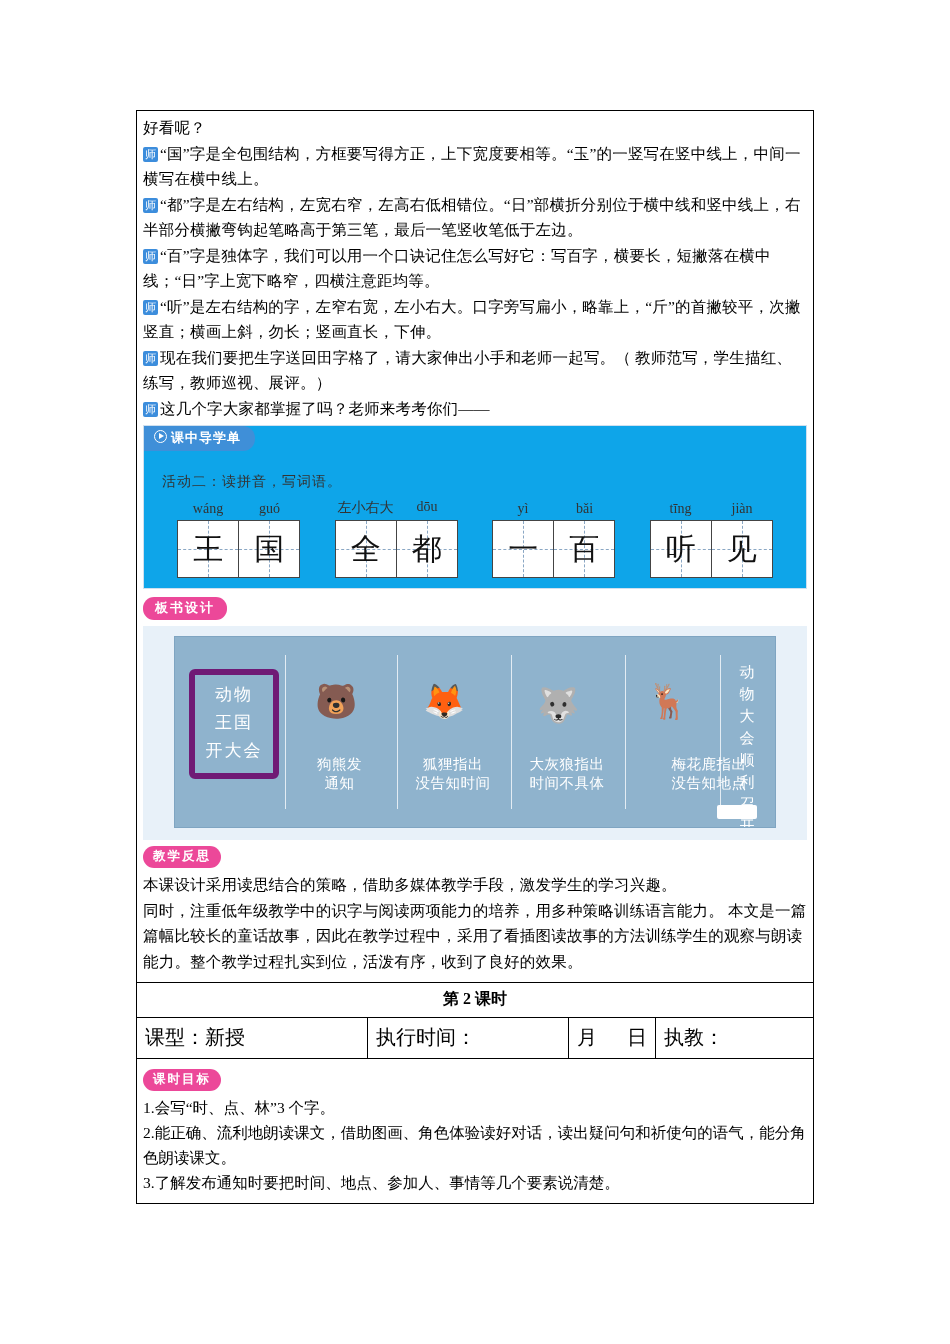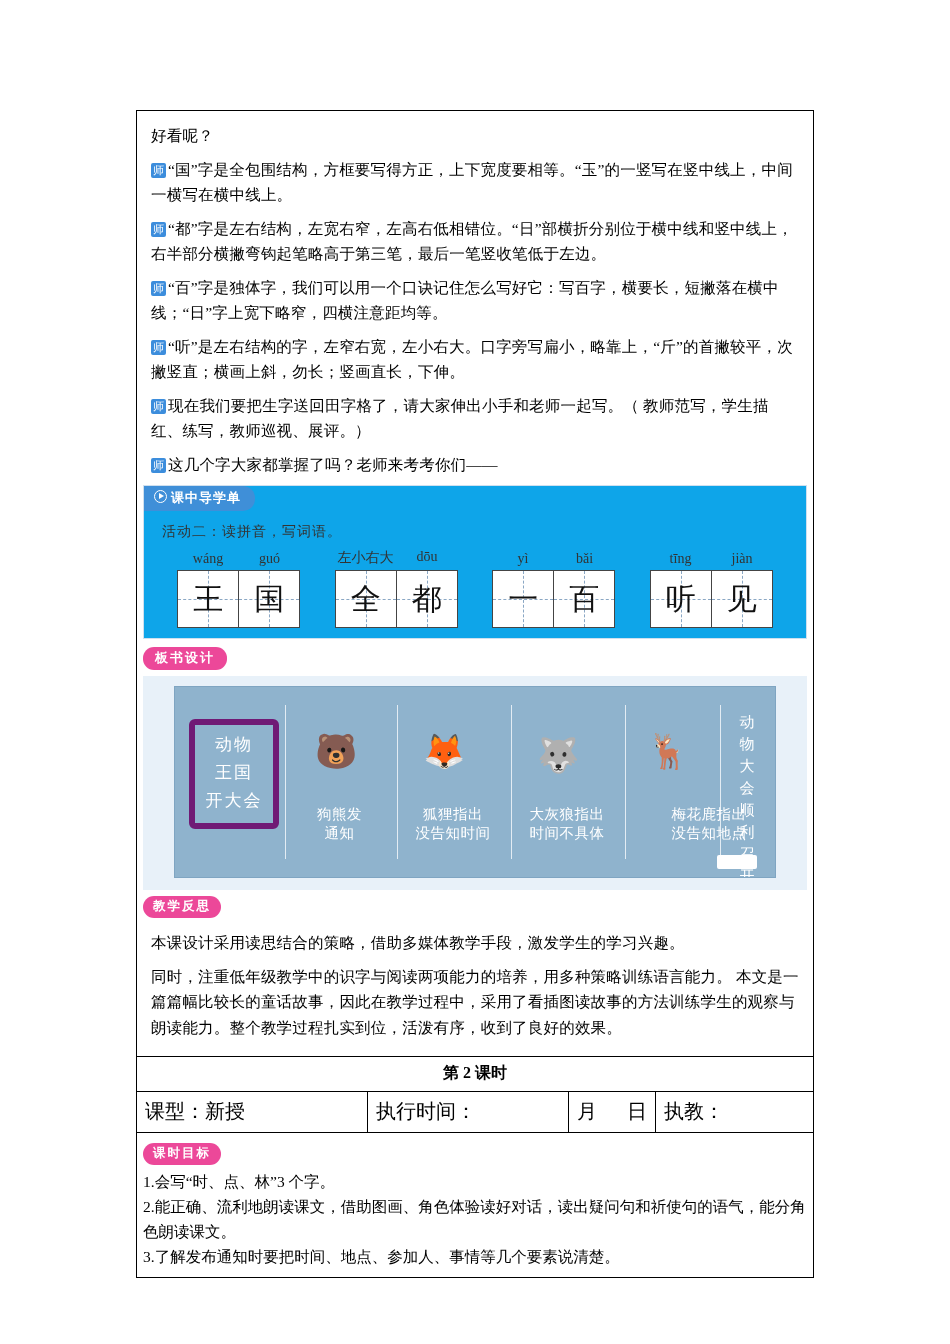--- a/index.html
+++ b/index.html
@@ -31,21 +31,21 @@
   }
   .doc-table td {
     border: 1px solid #000;
     padding: 0;
     vertical-align: top;
   }
   .cell-pad {
     padding: 4px 6px 8px 6px;
   }
   p.line {
-    margin: 8px;
+    margin: 0;
     font-size: 15.5px;
     line-height: 25.5px;
     letter-spacing: 0.2px;
   }
   .teacher-icon {
     display: inline-block;
     width: 15px;
     height: 15px;
     background: #3c8ddc;
     color: #fff;
@@ -107,21 +107,21 @@
     content: "";
     position: absolute;
     left: 3.5px; top: 2px;
     border-left: 5px solid #fff;
     border-top: 3.5px solid transparent;
     border-bottom: 3.5px solid transparent;
   }
   .activity-line {
     font-size: 14px;
     color: #333;
-    margin: 6px 0 8px 18px;
+    margin: 16px 0 8px 18px;
     font-family: Liberation Sans, sans-serif;
     letter-spacing: 1px;
   }
   .word-row {
     display: flex;
     justify-content: space-around;
     align-items: flex-end;
     padding: 0 16px;
   }
   .word-group { text-align: center; }

